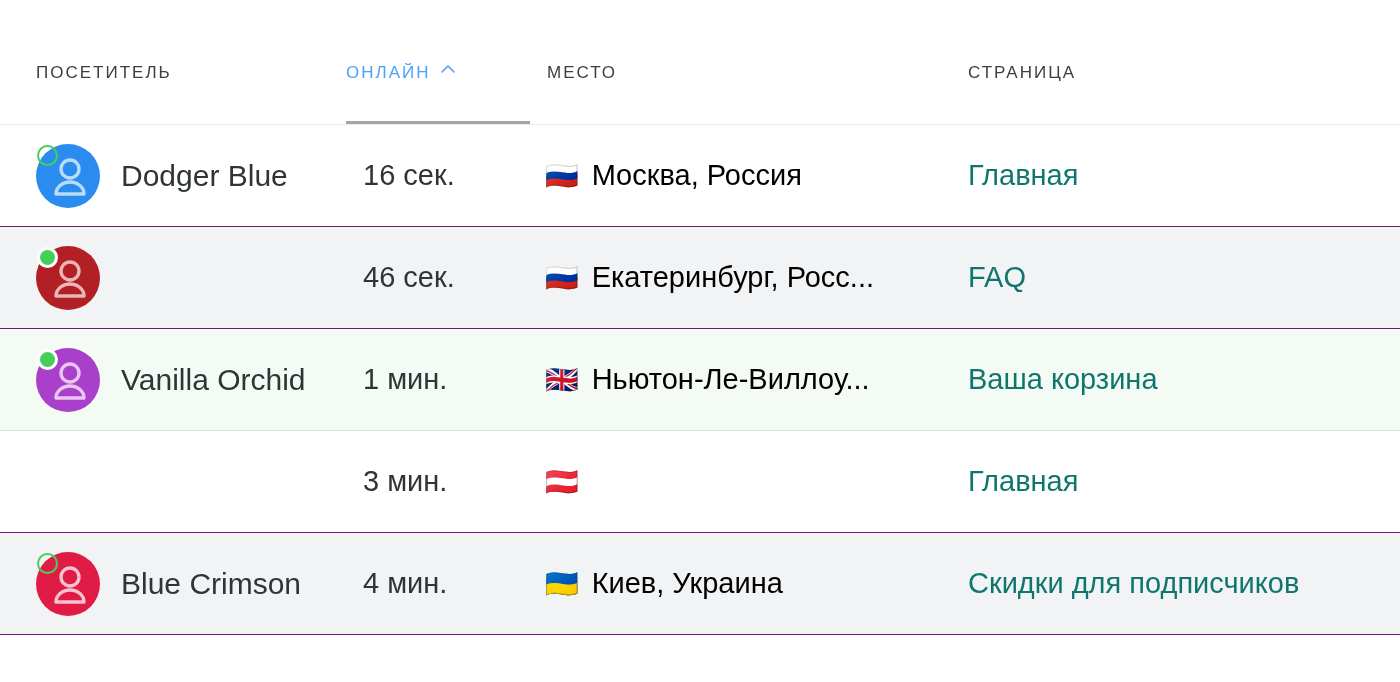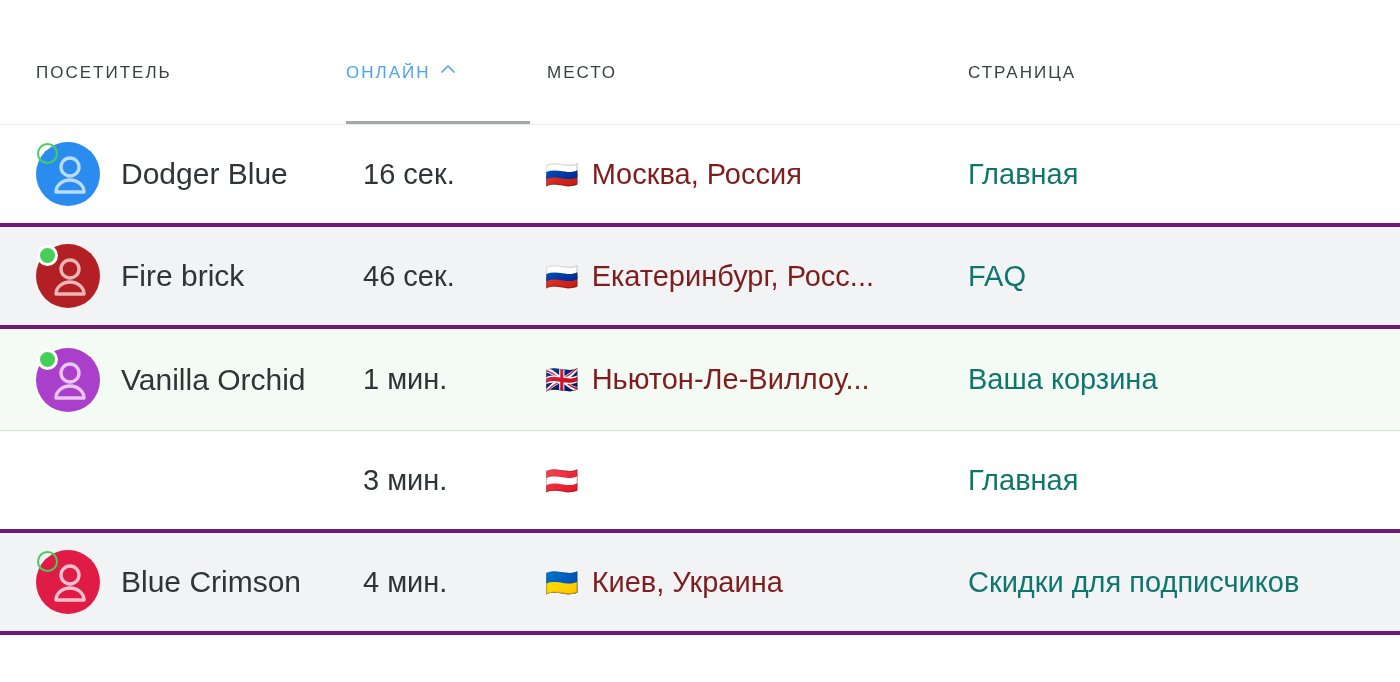--- a/index.html
+++ b/index.html
@@ -55,21 +55,21 @@
     width: 14px;
     height: 10px;
   }
   .sort-caret svg { display: block; }
 
   
   .row {
     position: relative;
     height: 102px;
     box-sizing: border-box;
-    border-bottom: 4px solid #701a75;
+    border-bottom: 1px solid #701a75;
     display: flex;
     align-items: center;
   }
   .row.alt    { background: #f1f3f5; }
   .row.highlight {
     background: #f4faf4;
     border-bottom: 1px solid #cfe6cf;
   }
   .row.plain  { background: #ffffff; }
 
@@ -131,21 +131,21 @@
 
   .flag {
     font-size: 27px;
     line-height: 1;
     margin-right: 13px;
     font-family: "DejaVu Sans", sans-serif;
     flex: 0 0 auto;
   }
   .place-text {
     font-size: 29px;
-    color: #7f1d1d;
+    color: #000000;
     white-space: nowrap;
     max-width: 372px;
     overflow: hidden;
     text-overflow: ellipsis;
   }
 
   .page-link {
     font-size: 29px;
     color: #0f766e;
     white-space: nowrap;
@@ -213,21 +213,20 @@
       <span class="avatar-wrap">
         <span class="avatar">
           <svg width="64" height="64" viewBox="0 0 64 64" aria-hidden="true">
             <circle class="av-bg" cx="32" cy="32" r="32" fill="#b21f24"></circle>
             <circle class="av-fg-head" cx="34" cy="25" r="9" fill="none" stroke-width="3.4" stroke="#eab6b6"></circle>
             <path class="av-fg-body" d="M20 50 a14 12 0 0 1 28 0 z" fill="none" stroke-width="3.4" stroke-linejoin="round" stroke="#eab6b6"></path>
           </svg>
         </span>
         <span class="status-badge online-solid"></span>
       </span>
-      <span class="visitor-name">Fire brick</span>
     </div>
 
     <div class="cell cell-online">
       <span class="online-value">46 сек.</span>
     </div>
 
     <div class="cell cell-place">
       <span class="flag">🇷🇺</span>
       <span class="place-text">Екатеринбург, Росс...</span>
     </div>

